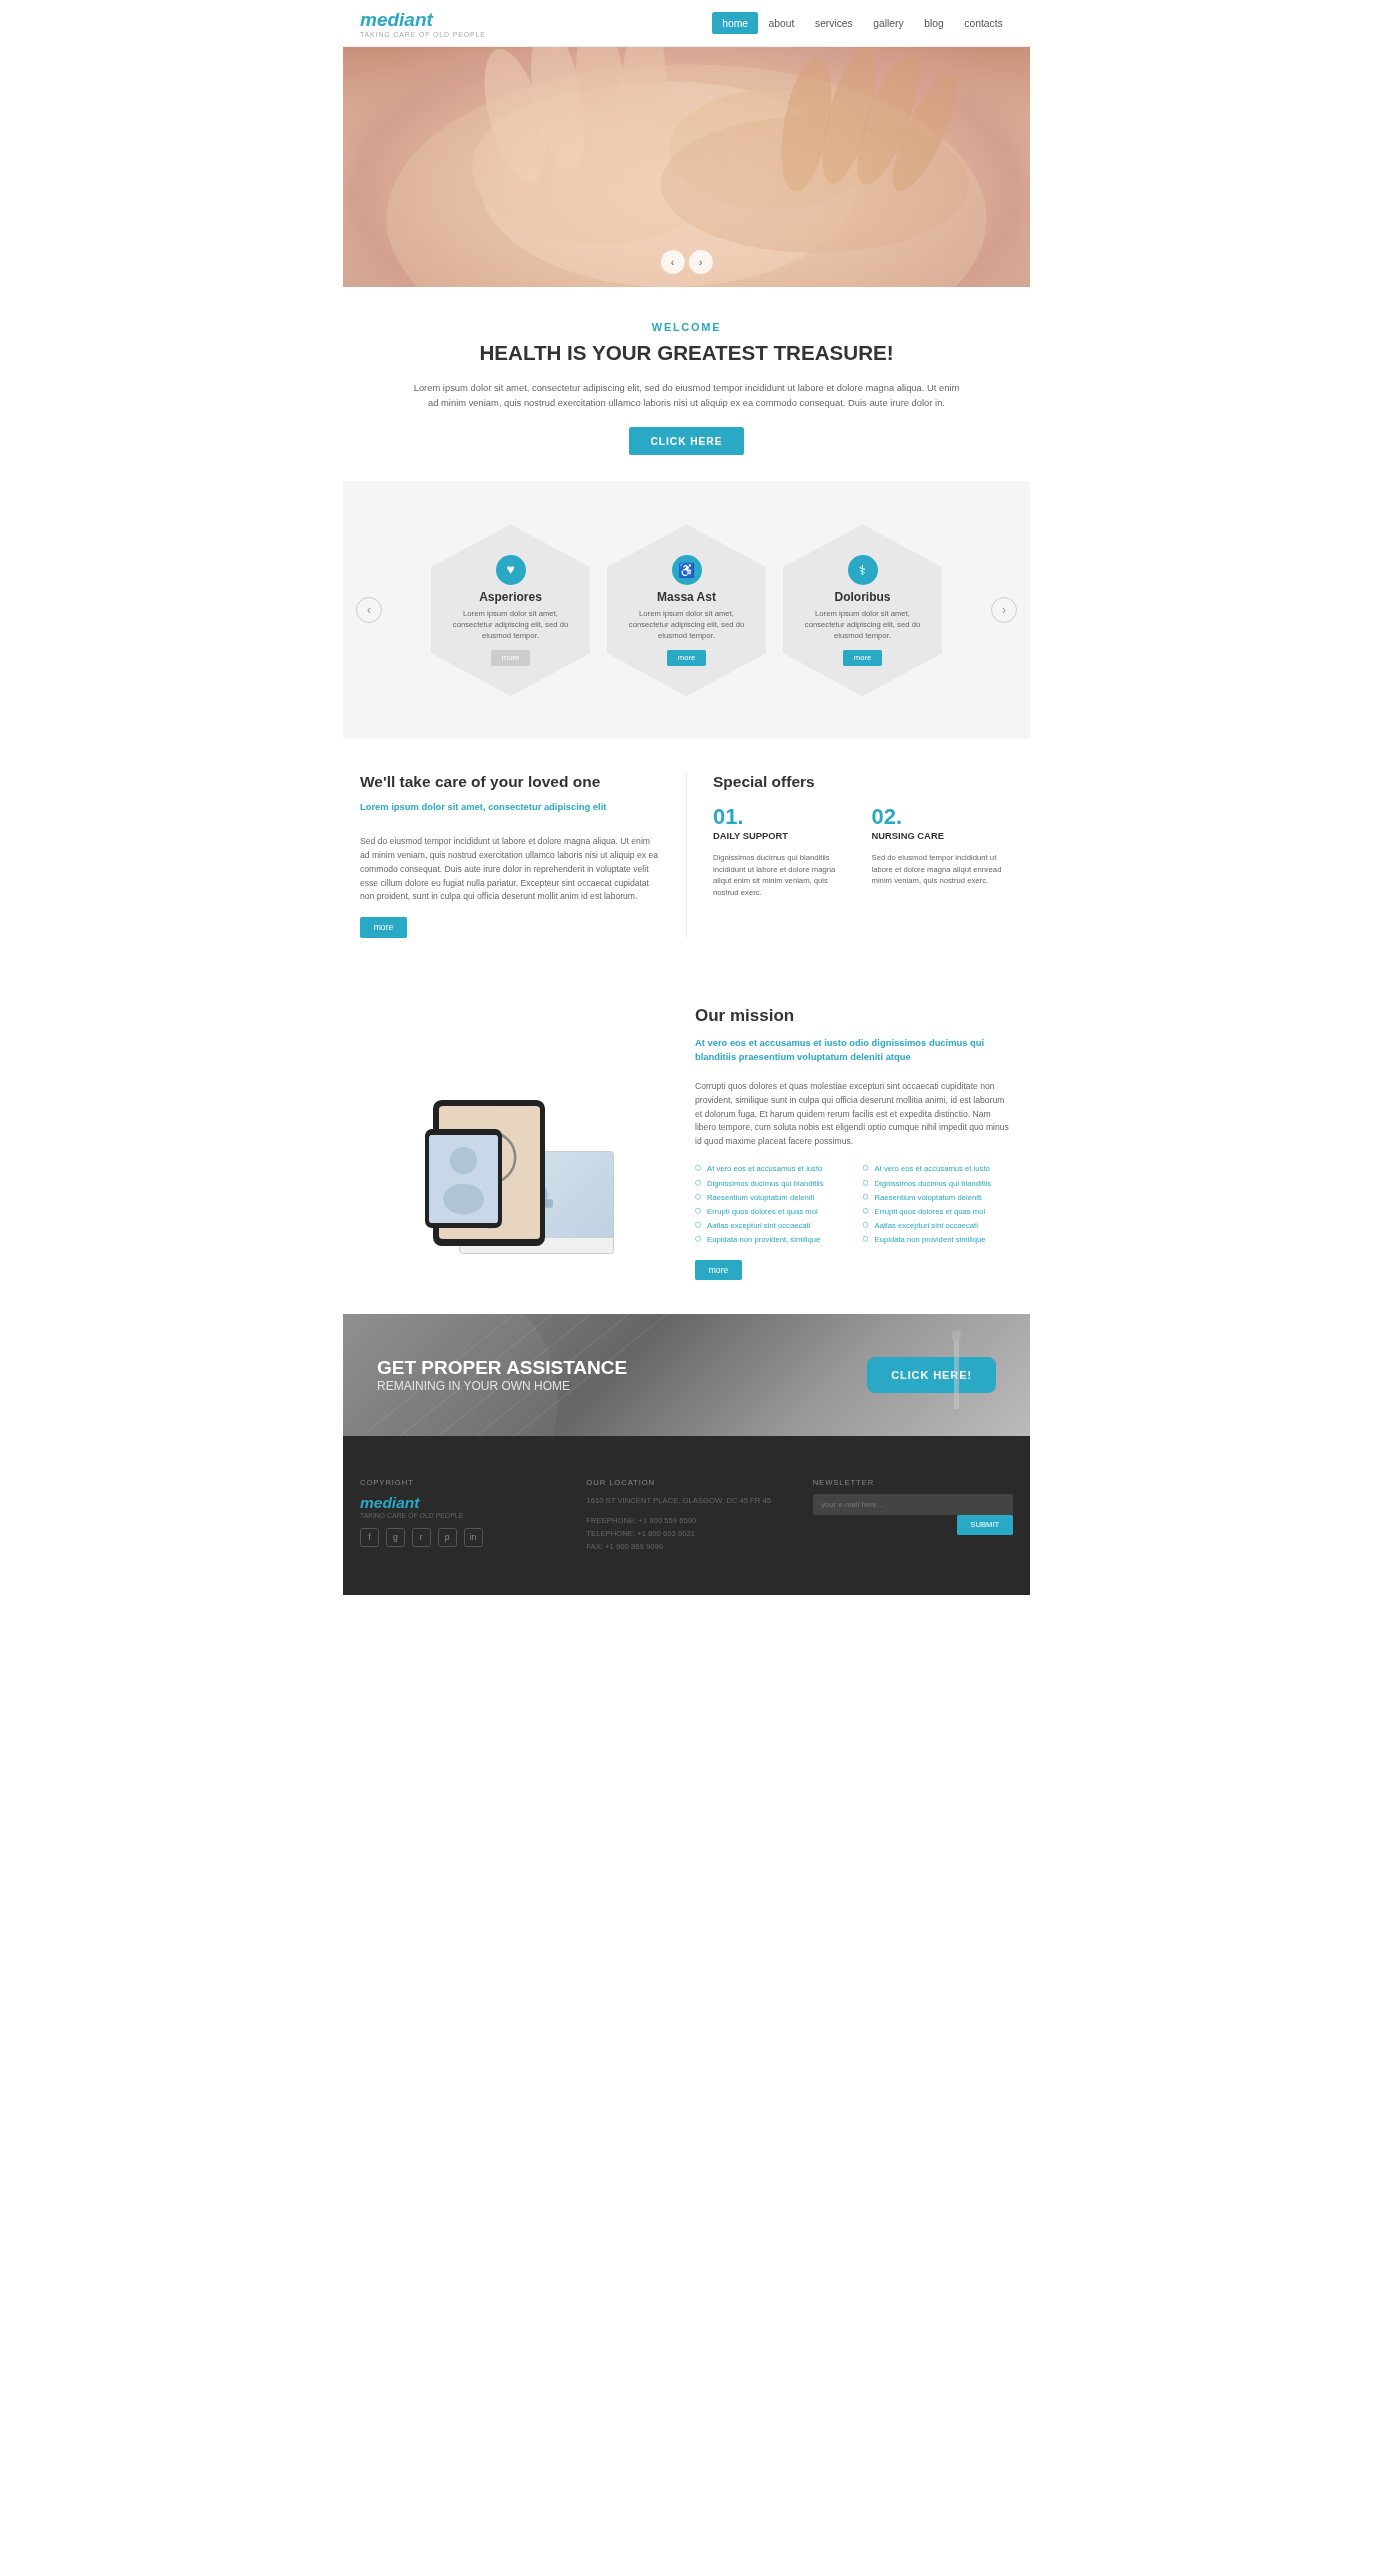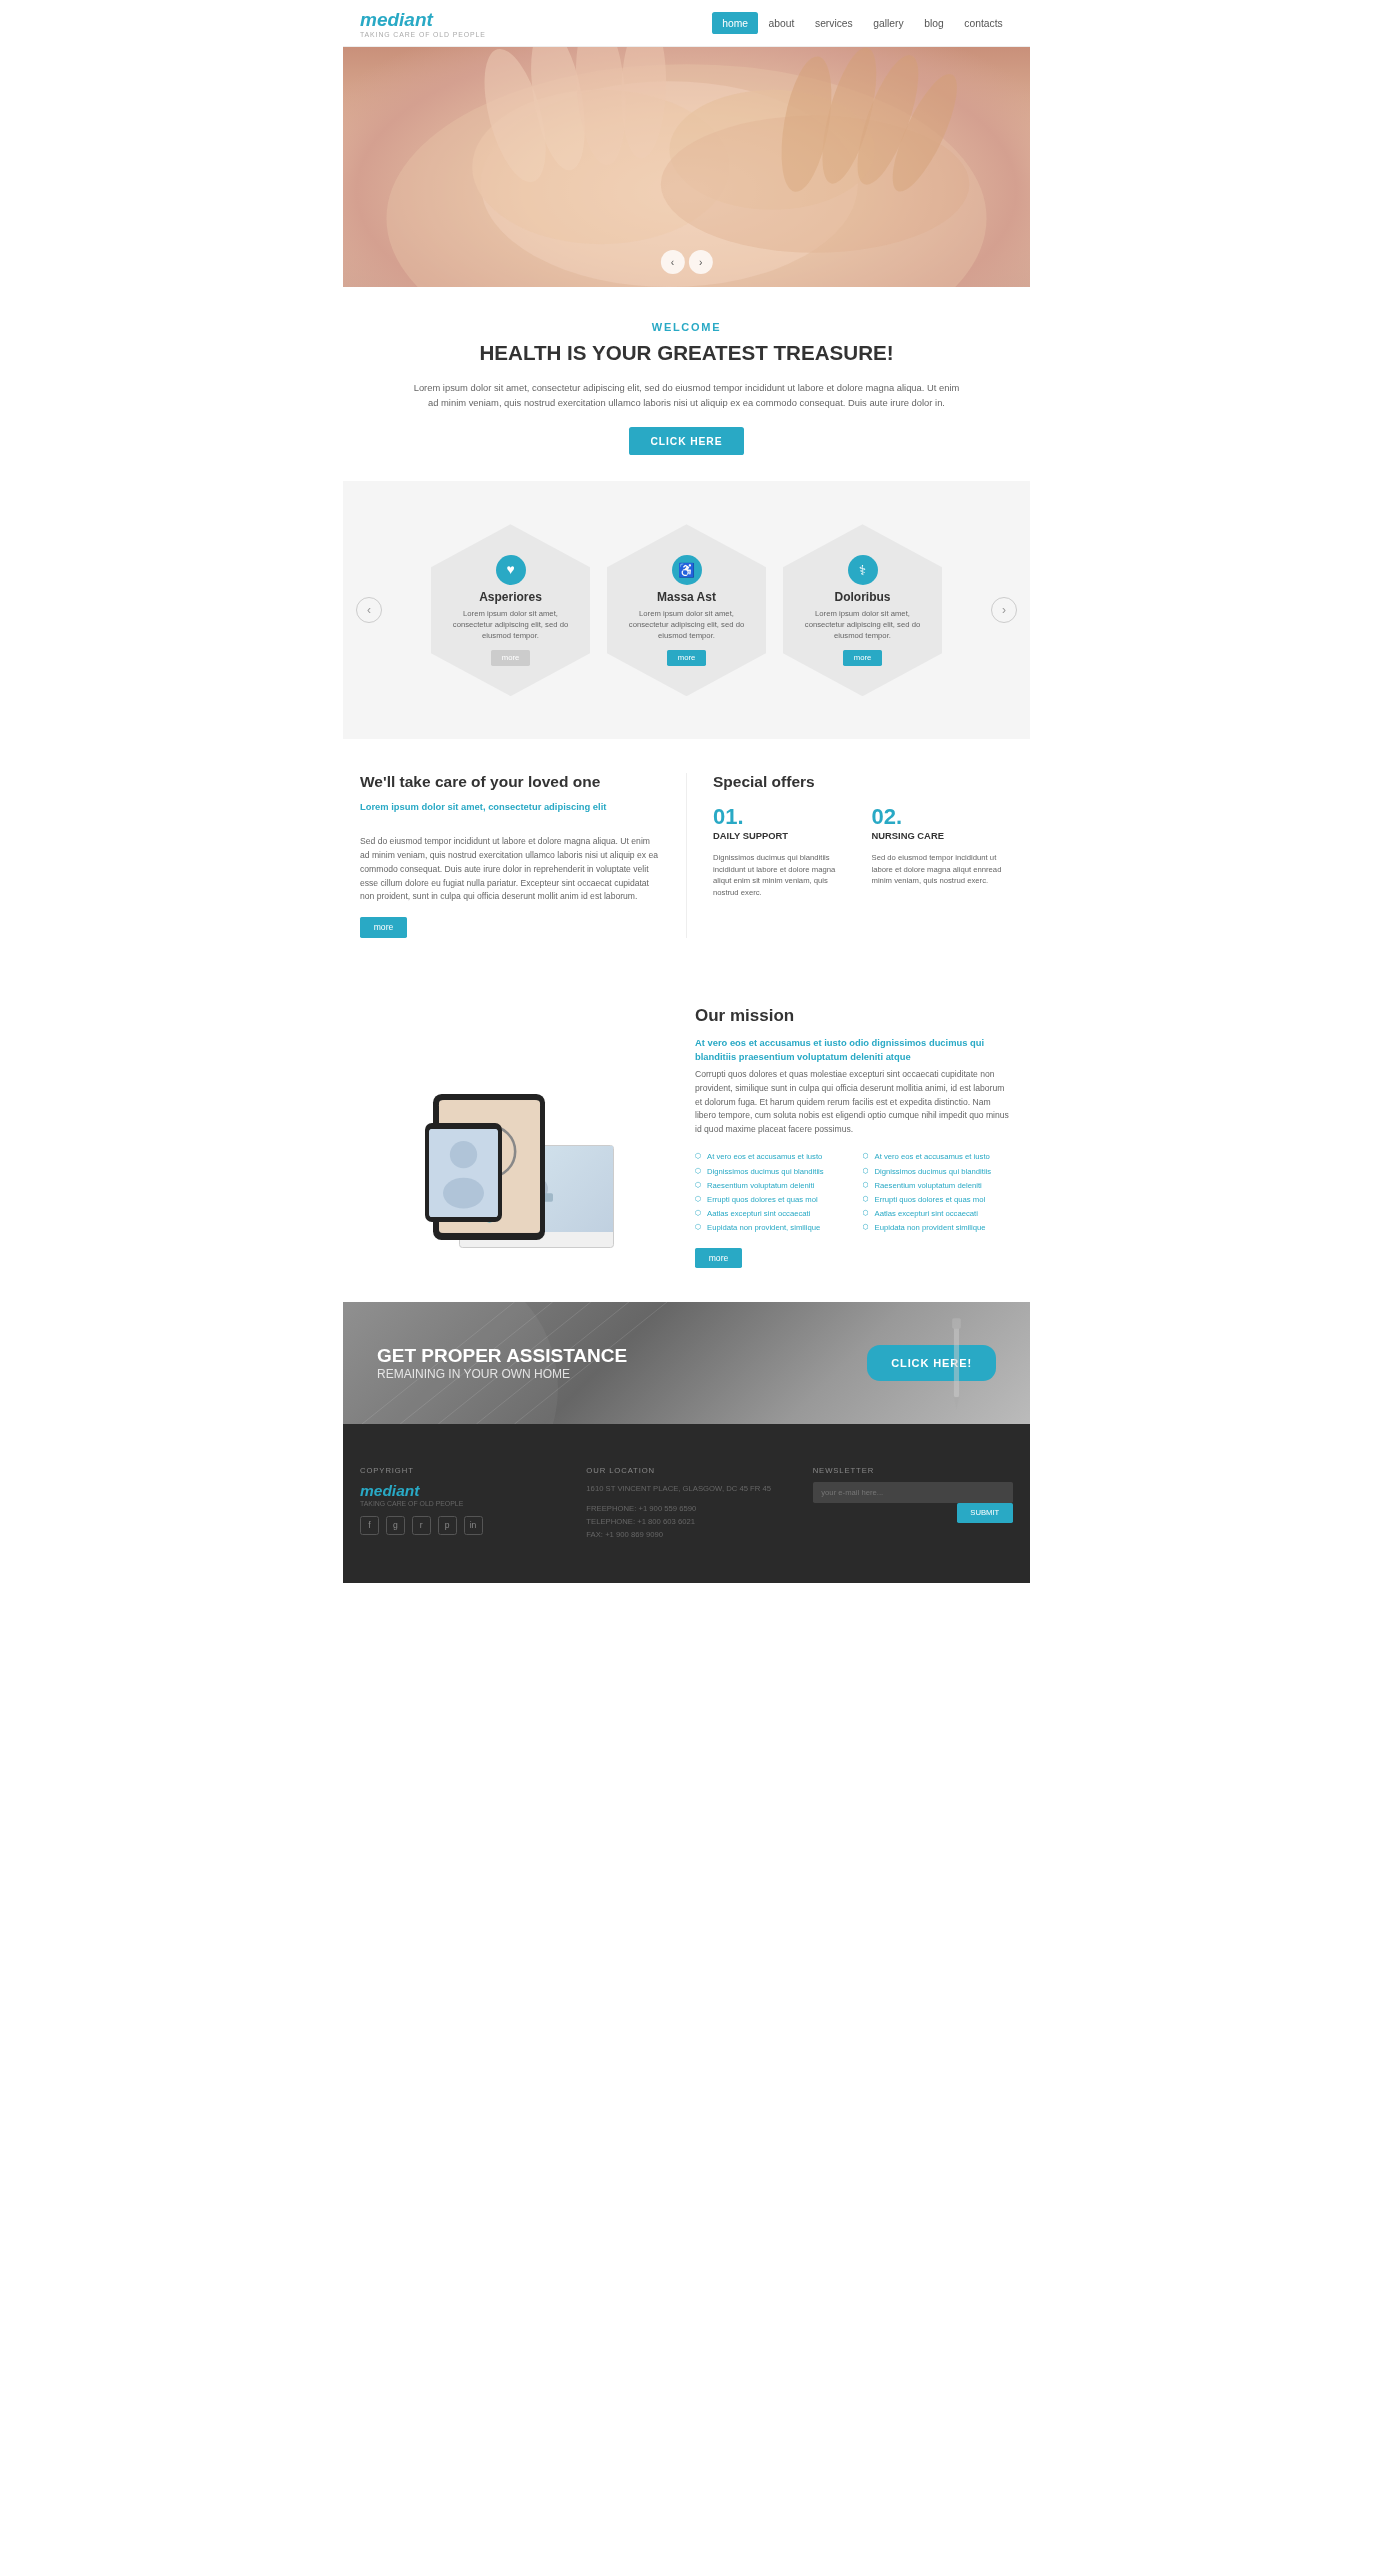--- a/index.html
+++ b/index.html
@@ -64,34 +64,34 @@
     .mission-section { display: flex; background: #fff; padding: 34px 17px; gap: 17px; }
     .mission-images { flex: 1; position: relative; display: flex; align-items: center; justify-content: center; min-height: 240px; }
     .device-stack { position: relative; width: 189px; height: 223px; }
     .device-laptop { position: absolute; bottom: 0; right: 0; width: 155px; height: 103px; background: #f0f0f0; border: 1.7px solid #ccc; border-radius: 3.4px; }
     .device-tablet { position: absolute; bottom: 8.6px; left: 8.6px; width: 112px; height: 146px; background: #222; border-radius: 8.6px; display: flex; align-items: center; justify-content: center; }
     .device-tablet-screen { width: 101px; height: 133px; background: linear-gradient(135deg, #e8d5c0 0%, #d4c0b0 100%); border-radius: 5.2px; }
     .device-small { position: absolute; bottom: 26px; left: 0; width: 77px; height: 99px; background: #222; border-radius: 6.9px; display: flex; align-items: center; justify-content: center; }
     .device-small-screen { width: 69px; height: 88px; background: linear-gradient(135deg, #c8d8e8 0%, #b8c8d8 100%); border-radius: 3.4px; }
     .mission-content { flex: 1; }
     .mission-title { font-size: 17px; font-weight: bold; color: #333; margin-bottom: 10.3px; }
-    .mission-highlight { color: #29a9c5; font-size: 9.4px; font-weight: bold; margin-bottom: 4px; line-height: 1.5; }
+    .mission-highlight { color: #29a9c5; font-size: 9.4px; font-weight: bold; margin-bottom: 16px; line-height: 1.5; }
     .mission-text { font-size: 8.6px; color: #666; line-height: 1.6; margin-bottom: 13px; }
     .mission-lists { display: flex; gap: 17px; margin-bottom: 13px; }
     .mission-list { flex: 1; list-style: none; }
     .mission-list li { font-size: 7.7px; color: #29a9c5; padding: 2.6px 0; padding-left: 12px; position: relative; }
     .mission-list li::before { content: '⬡'; position: absolute; left: 0; font-size: 6.9px; color: #29a9c5; }
 
     
     .cta-banner { background: linear-gradient(135deg, #8a8a8a 0%, #666 40%, #999 70%, #bbb 100%); padding: 43px 34px; display: flex; align-items: center; justify-content: space-between; position: relative; overflow: hidden; }
     .cta-banner::before { content: ''; position: absolute; top: -43px; left: -43px; width: 258px; height: 258px; background: rgba(255,255,255,0.05); border-radius: 50%; }
     .cta-text { }
     .cta-title { font-size: 19px; font-weight: bold; color: #fff; text-transform: uppercase; }
     .cta-subtitle { font-size: 12px; color: rgba(255,255,255,0.8); text-transform: uppercase; }
-    .btn-cta { background: #29a9c5; color: #fff; border: none; padding: 12px 24px; border-radius: 13px; font-size: 11px; font-weight: bold; cursor: pointer; letter-spacing: 0.9px; white-space: nowrap; }
+    .btn-cta { background: #29a9c5; color: #fff; border: none; padding: 12px 24px; border-radius: 8px; font-size: 11px; font-weight: bold; cursor: pointer; letter-spacing: 0.9px; white-space: nowrap; }
 
     
     .footer { background: #2a2a2a; padding: 42px 17px; display: flex; gap: 26px; }
     .footer-col { flex: 1; }
     .footer-label { font-size: 7.7px; color: #888; text-transform: uppercase; letter-spacing: 0.9px; margin-bottom: 6.9px; }
     .footer-logo { color: #29a9c5; font-size: 15.5px; font-weight: bold; font-style: italic; }
     .footer-tagline { color: #666; font-size: 6.9px; margin-bottom: 8.6px; }
     .footer-social { display: flex; gap: 6.9px; }
     .social-icon { width: 19px; height: 19px; border: 0.9px solid #555; border-radius: 2.6px; display: flex; align-items: center; justify-content: center; color: #888; font-size: 8.6px; cursor: pointer; }
     .footer-location-title { font-size: 7.7px; color: #888; text-transform: uppercase; letter-spacing: 0.9px; margin-bottom: 6.9px; }

